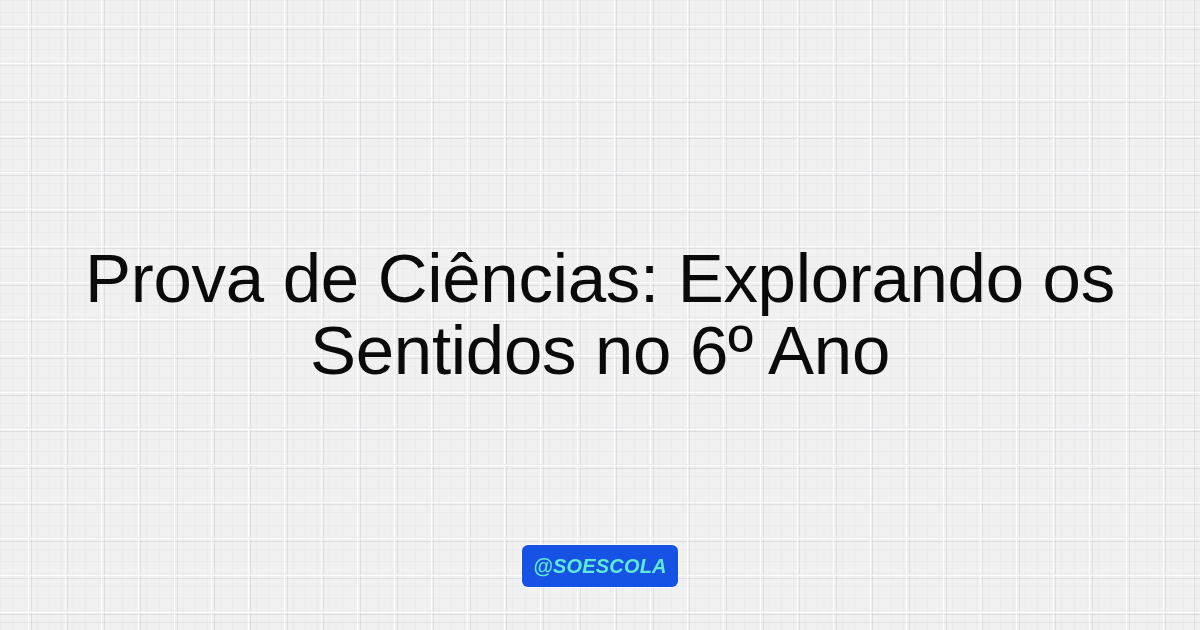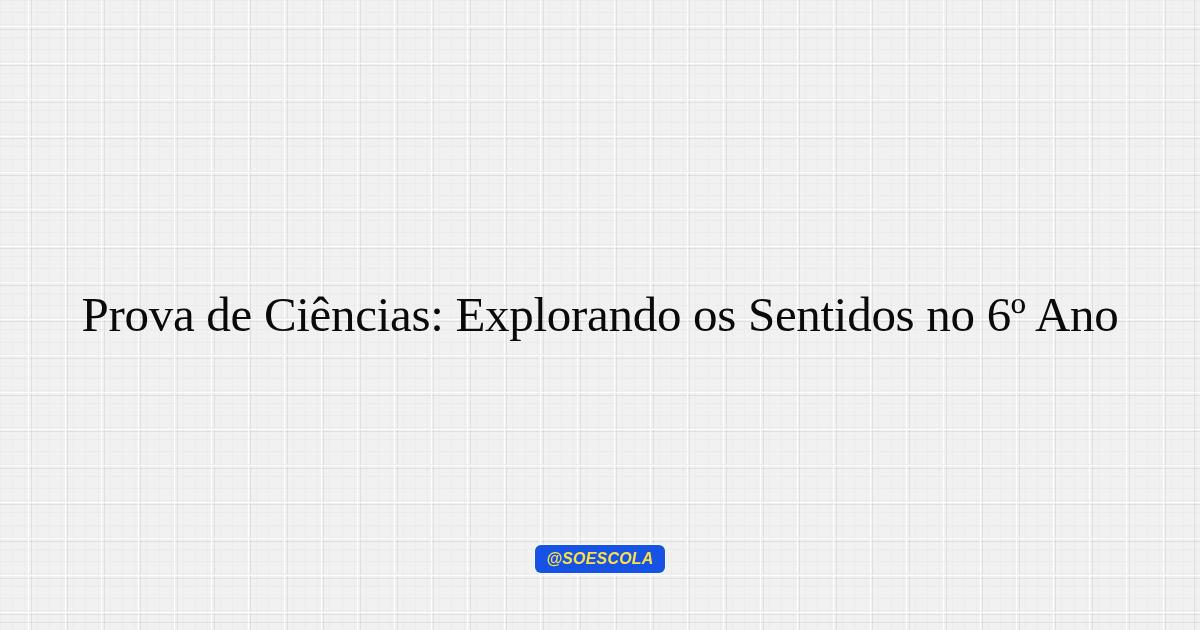--- a/index.html
+++ b/index.html
@@ -105,22 +105,22 @@
     align-items: center;
     justify-content: center;
   }
 
   .title {
     margin: 16px;
     padding: 0 40px;
     max-width: 1120px;
     text-align: center;
     color: #0a0a0a;
-    font-family: Liberation Serif, serif;
-    font-size: 49px;
+    font-family: Liberation Sans, sans-serif;
+    font-size: 69px;
     font-weight: 400;
     line-height: 1.04;
     letter-spacing: -0.3px;
     word-wrap: break-word;
   }
 
   
   .badge-row {
     position: absolute;
     left: 0;
@@ -129,26 +129,26 @@
     display: flex;
     justify-content: center;
     align-items: center;
   }
 
   .brand-badge {
     display: inline-flex;
     align-items: center;
     justify-content: center;
     height: 26px;
-    padding: 1px 11px;
+    padding: 8px 11px;
     border-radius: 6px;
     background-color: #1652e4;
-    color: #fde047;
+    color: #5eead4;
     font-family: "Liberation Sans", sans-serif;
-    font-size: 16px;
+    font-size: 20px;
     font-weight: 700;
     font-style: italic;
     letter-spacing: 0.2px;
     line-height: 26px;
     white-space: nowrap;
     box-shadow: 0 0 0 1px rgba(255,255,255,0.55);
   }
 </style>
 </head>
 <body>

